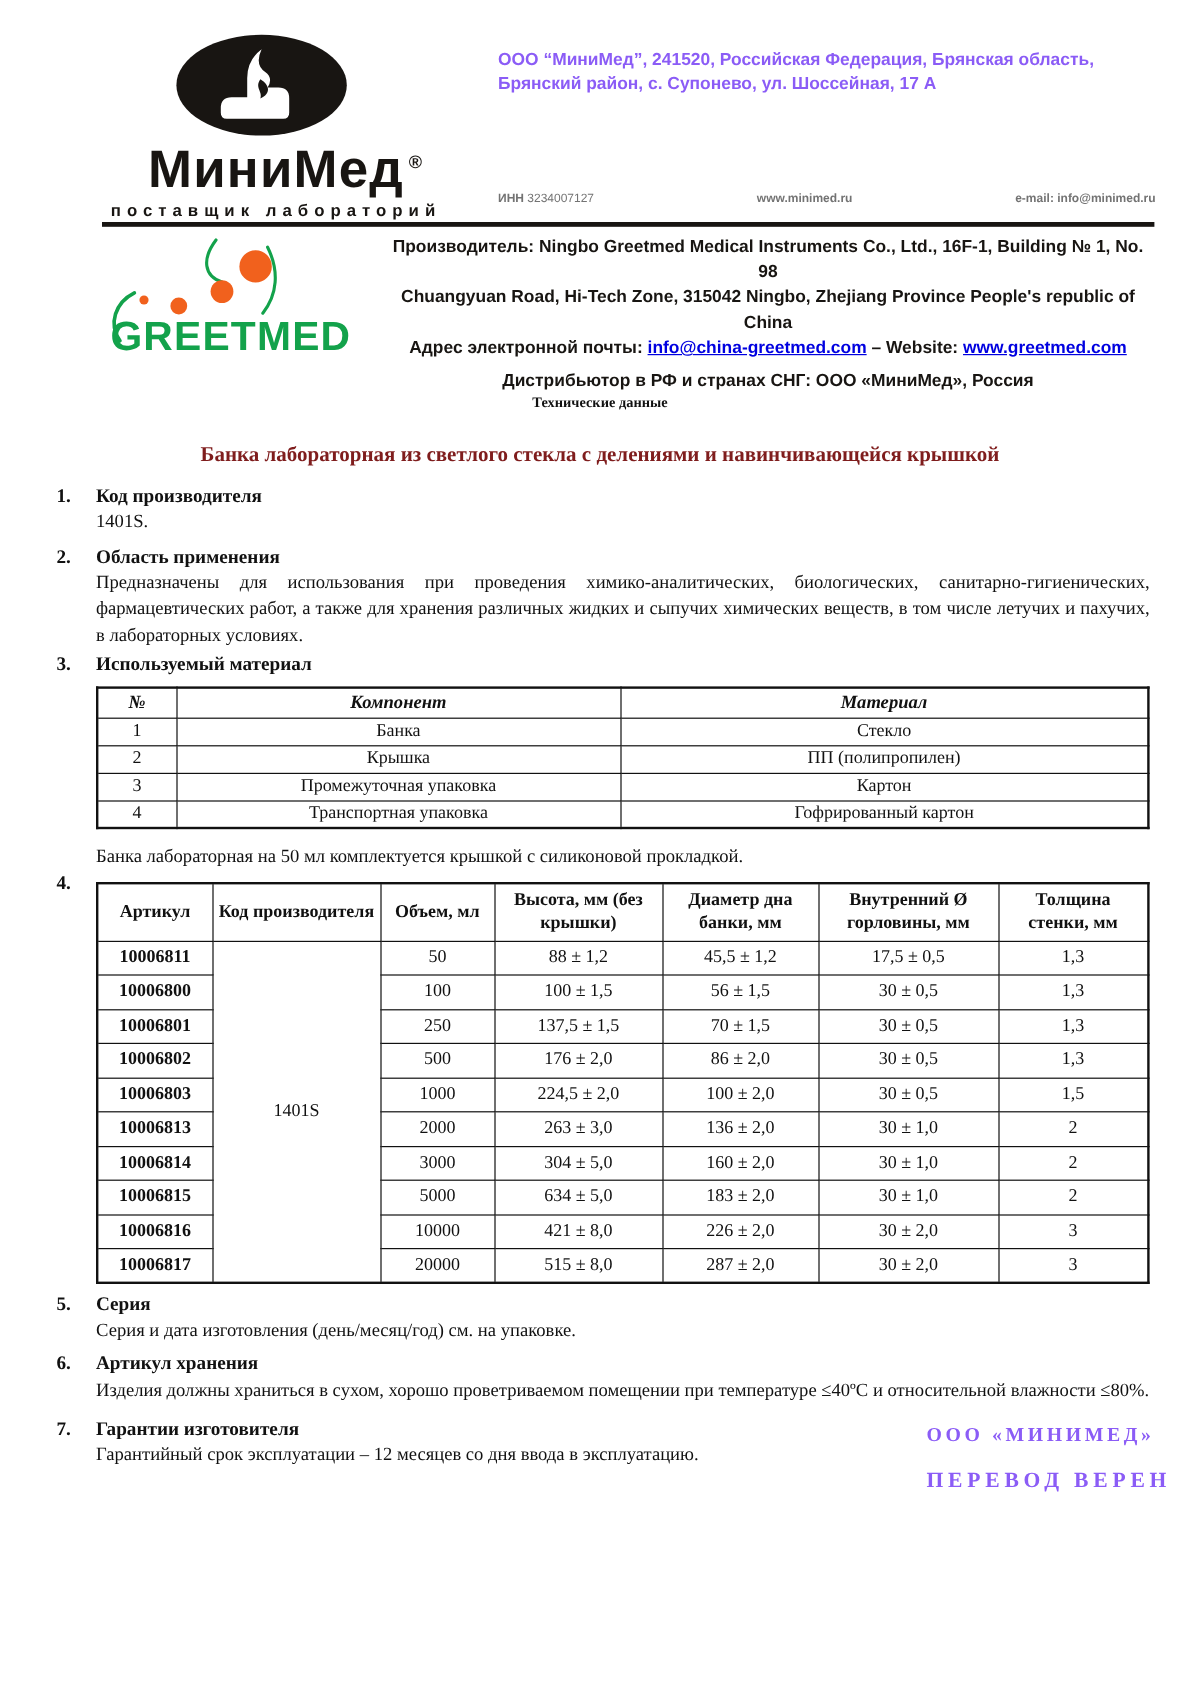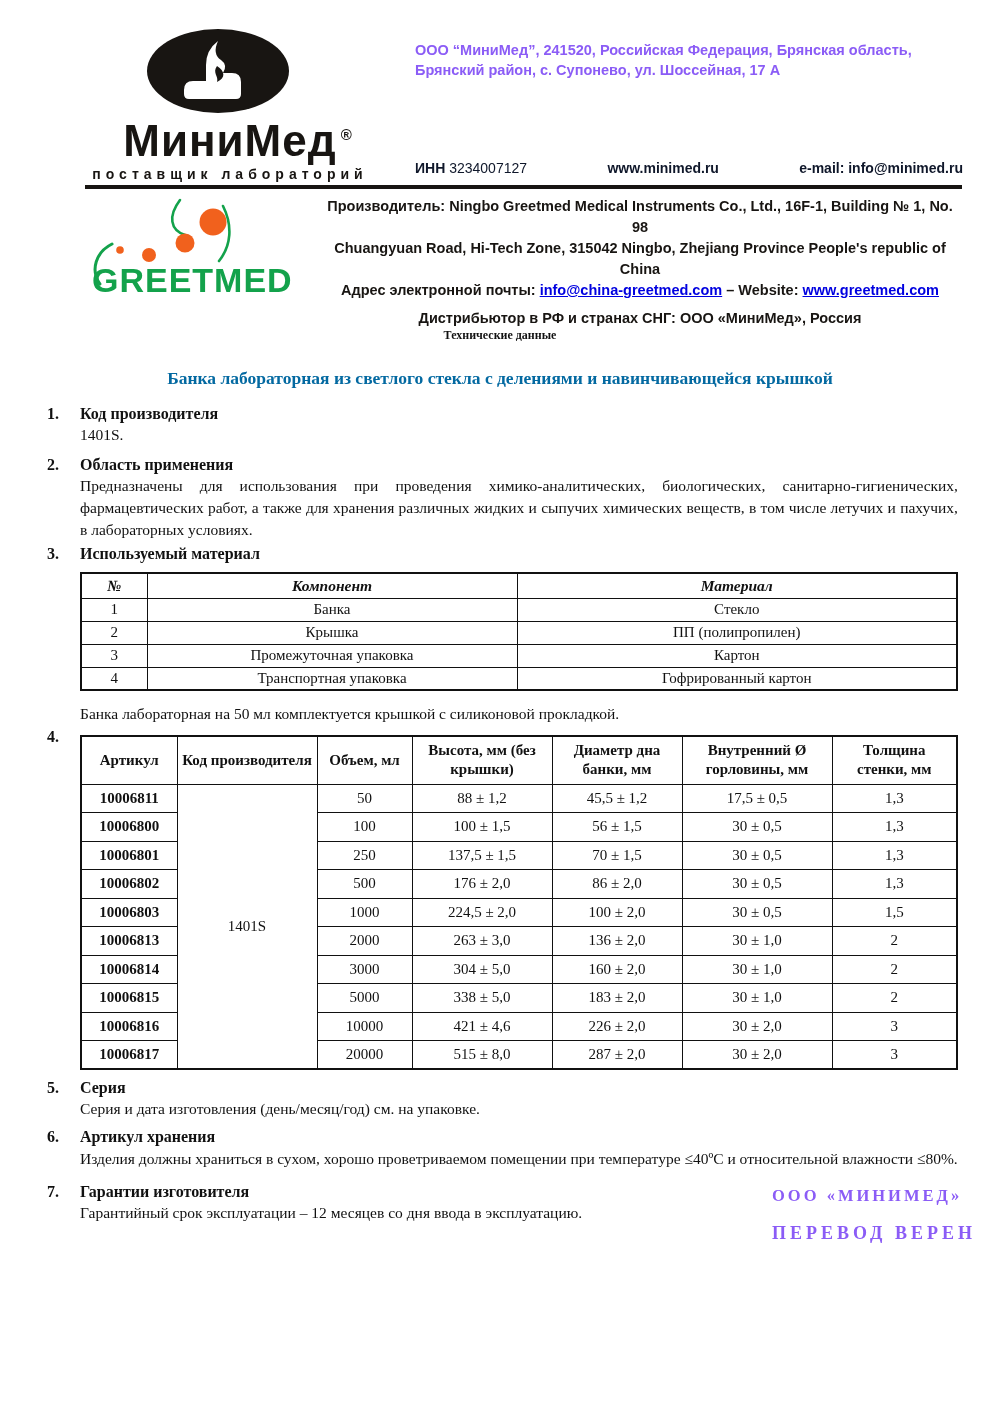--- a/index.html
+++ b/index.html
@@ -18,38 +18,38 @@
   .mm-tag { font-family:"Liberation Sans", sans-serif; font-weight:700; font-size:14px;
             letter-spacing:5px; color:#181512; margin-top:2px; white-space:nowrap; }
 
   
   .contact { position:absolute; left:415px; top:40px; width:548px;
              font-family:"Liberation Sans", sans-serif; font-weight:700;
              font-size:14.5px; line-height:20px; color:#8b5cf6; }
   .contact .phones { margin-top:13px; }
   .inn-row { position:absolute; left:415px; top:160px; width:548px; display:flex;
              justify-content:space-between; font-family:"Liberation Sans", sans-serif;
-             font-size:14px; color:#0f172a; }
+             font-size:10px; color:#737373; }
   .inn-row b { font-weight:700; }
   .inn-row .bold { font-weight:700; }
   .thick-rule { position:absolute; left:85px; top:185px; width:877px; height:4px; background:#181512; }
 
   
   .gm-logo { position:absolute; left:72px; top:192px; }
   .man-text { position:absolute; left:318px; top:196px; width:644px; text-align:center;
               font-family:"Liberation Sans", sans-serif; font-weight:700;
               font-size:14.5px; line-height:21px; color:#181512; }
   .man-text a { color:#0000e0; font-weight:700; }
   .man-text .distrib { margin-top:7px; }
 
   
   .doc-heading { position:absolute; left:0; top:328px; width:100%; text-align:center;
                  font-weight:700; font-size:12px; color:#111; }
   .doc-title   { position:absolute; left:0; top:368px; width:100%; text-align:center;
-                 font-weight:700; font-size:17.5px; color:#0369a1; }
+                 font-weight:700; font-size:17.5px; color:#7f1d1d; }
 
   
   .content { position:absolute; left:47px; top:404px; width:911px; font-size:15.5px; }
   .sec { display:flex; }
   .sec-num { width:33px; font-weight:700; font-size:16px; line-height:20px; flex:none; }
   .sec-main { flex:1; min-width:0; }
   .sec-title { font-weight:700; font-size:16px; line-height:20px; }
   .sec-body { font-size:15.5px; line-height:21px; }
   .sec-body.just { text-align:justify; line-height:22px; }
   #sec1 { margin-bottom:10px; }
@@ -273,29 +273,29 @@
                 <td class="art">10006814</td>
                 <td>3000</td>
                 <td>304 ± 5,0</td>
                 <td>160 ± 2,0</td>
                 <td>30 ± 1,0</td>
                 <td>2</td>
               </tr>
               <tr>
                 <td class="art">10006815</td>
                 <td>5000</td>
-                <td>338 ± 5,0</td>
+                <td>634 ± 5,0</td>
                 <td>183 ± 2,0</td>
                 <td>30 ± 1,0</td>
                 <td>2</td>
               </tr>
               <tr>
                 <td class="art">10006816</td>
                 <td>10000</td>
-                <td>421 ± 4,6</td>
+                <td>421 ± 8,0</td>
                 <td>226 ± 2,0</td>
                 <td>30 ± 2,0</td>
                 <td>3</td>
               </tr>
               <tr>
                 <td class="art">10006817</td>
                 <td>20000</td>
                 <td>515 ± 8,0</td>
                 <td>287 ± 2,0</td>
                 <td>30 ± 2,0</td>

